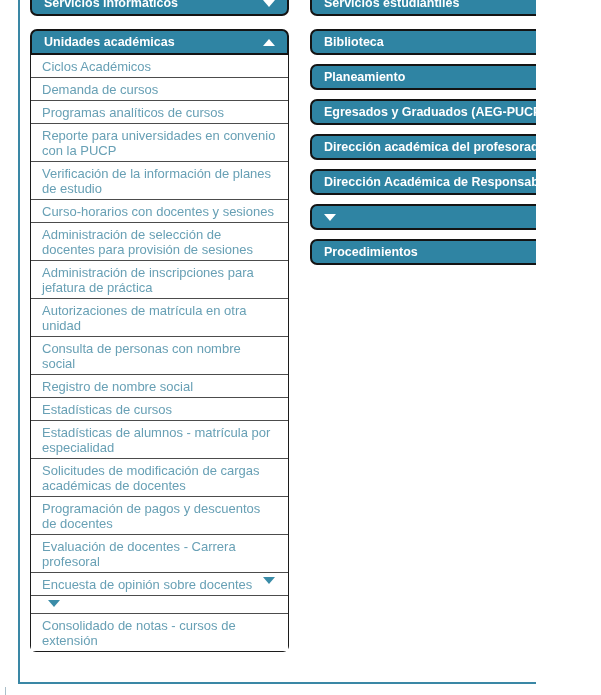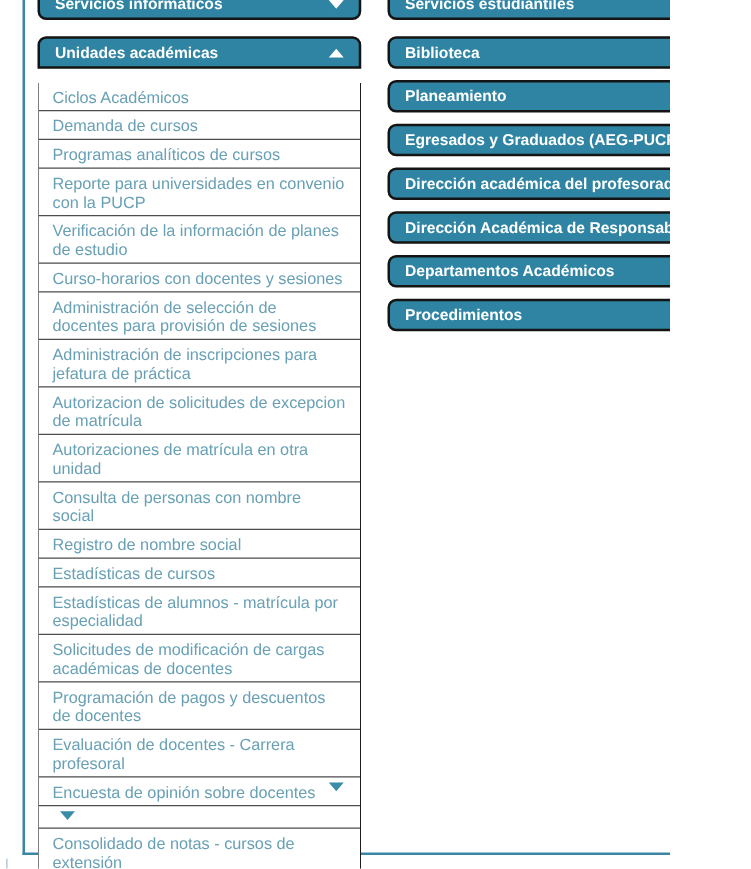--- a/index.html
+++ b/index.html
@@ -28,21 +28,21 @@
   .acc-header .hdr-label{white-space:nowrap;overflow:hidden;}
   .first-gap{margin-bottom:13px;}
 
   
   .chevron{display:inline-block;width:0;height:0;flex:0 0 auto;}
   .chevron-down.white{border-left:6px solid transparent;border-right:6px solid transparent;border-top:7px solid #ffffff;}
   .chevron-up.white{border-left:6px solid transparent;border-right:6px solid transparent;border-bottom:7px solid #ffffff;}
   .chevron-down.teal{border-left:6px solid transparent;border-right:6px solid transparent;border-top:7px solid #3a8ca8;}
 
   
-  .accordion-open .acc-header{border-radius:7px 7px 0 0;margin-bottom:11px;}
+  .accordion-open .acc-header{border-radius:7px 7px 0 0;margin-bottom:0;}
   .acc-panel{
     box-sizing:border-box;border:1.5px solid #1c1c1c;border-top:none;
     border-radius:0 0 6px 6px;background:#ffffff;
   }
   .acc-item{
     position:relative;display:flex;align-items:flex-start;
     padding:3.5px 11px;border-top:1px solid #4c4c4c;
     font-size:13px;line-height:15px;color:#68a0b5;cursor:pointer;
     background:#ffffff;
   }
@@ -102,24 +102,20 @@
   </div>
           <div class="acc-item">
     <span class="item-label">Administración de selección de docentes para provisión de sesiones</span>
 
   </div>
           <div class="acc-item">
     <span class="item-label">Administración de inscripciones para jefatura de práctica</span>
 
   </div>
           <div class="acc-item">
-    <span class="item-label">Autorizacion de solicitudes de excepcion de matrícula</span>
-
-  </div>
-          <div class="acc-item">
     <span class="item-label">Autorizaciones de matrícula en otra unidad</span>
 
   </div>
           <div class="acc-item">
     <span class="item-label">Consulta de personas con nombre social</span>
 
   </div>
           <div class="acc-item">
     <span class="item-label">Registro de nombre social</span>
 
@@ -187,21 +183,20 @@
   </div>
         <div class="acc-header">
     <span class="hdr-label">Dirección académica del profesorado - DAP</span>
     <span class="chevron chevron-down white"></span>
   </div>
         <div class="acc-header">
     <span class="hdr-label">Dirección Académica de Responsabilidad Social</span>
     <span class="chevron chevron-down white"></span>
   </div>
         <div class="acc-header">
-    <span class="hdr-label">Departamentos Académicos</span>
     <span class="chevron chevron-down white"></span>
   </div>
         <div class="acc-header">
     <span class="hdr-label">Procedimientos</span>
     <span class="chevron chevron-down white"></span>
   </div>
       </div>
   </div>
 </div>
 

